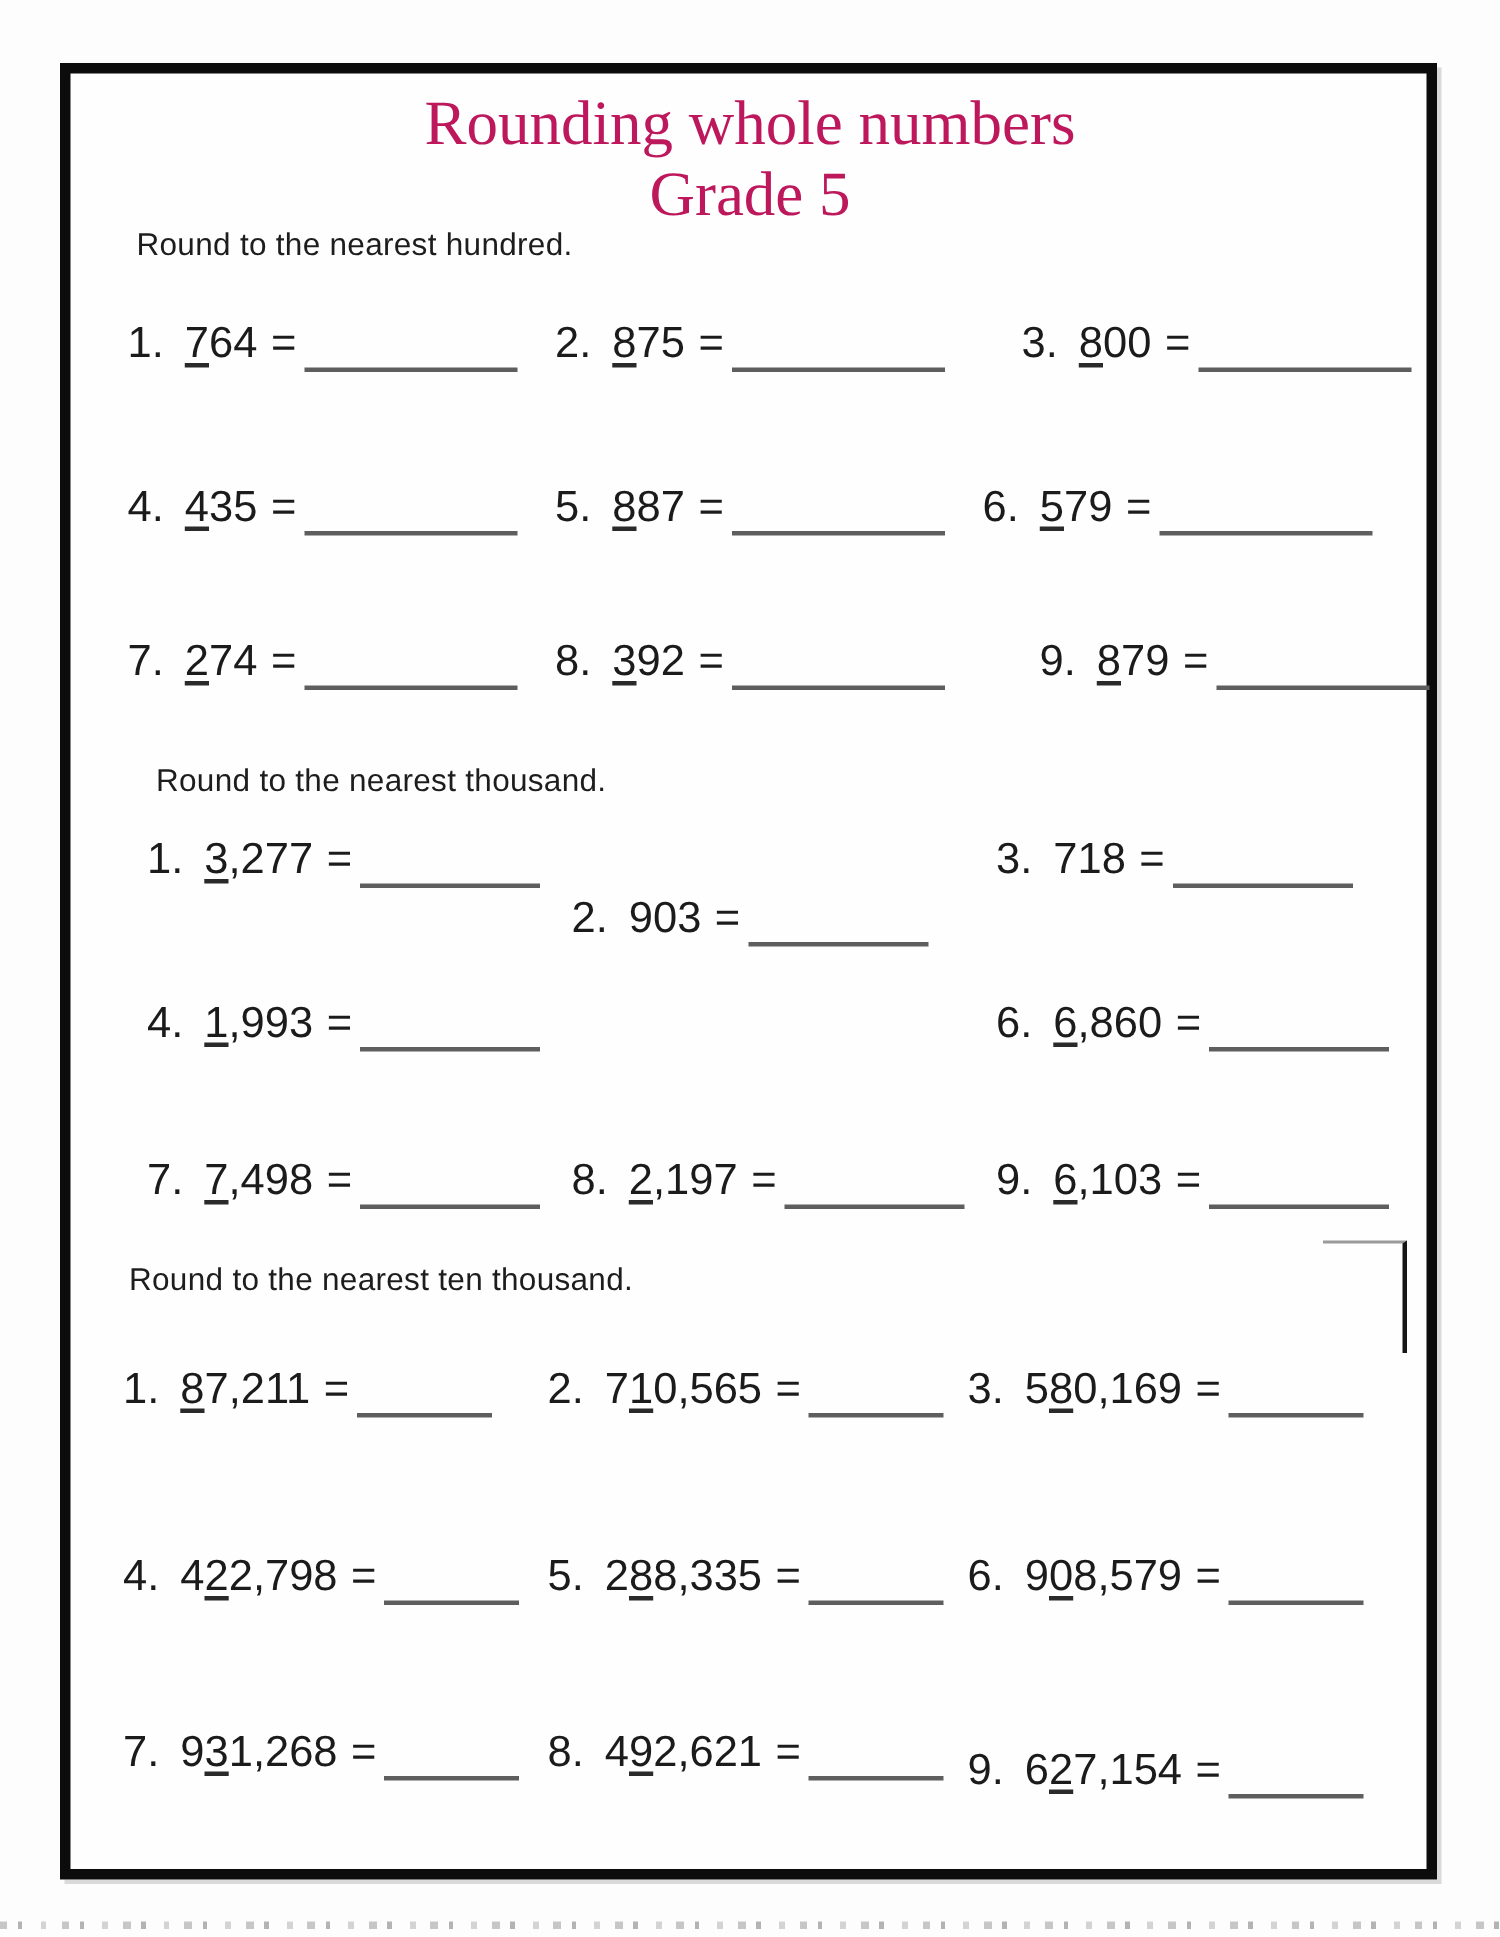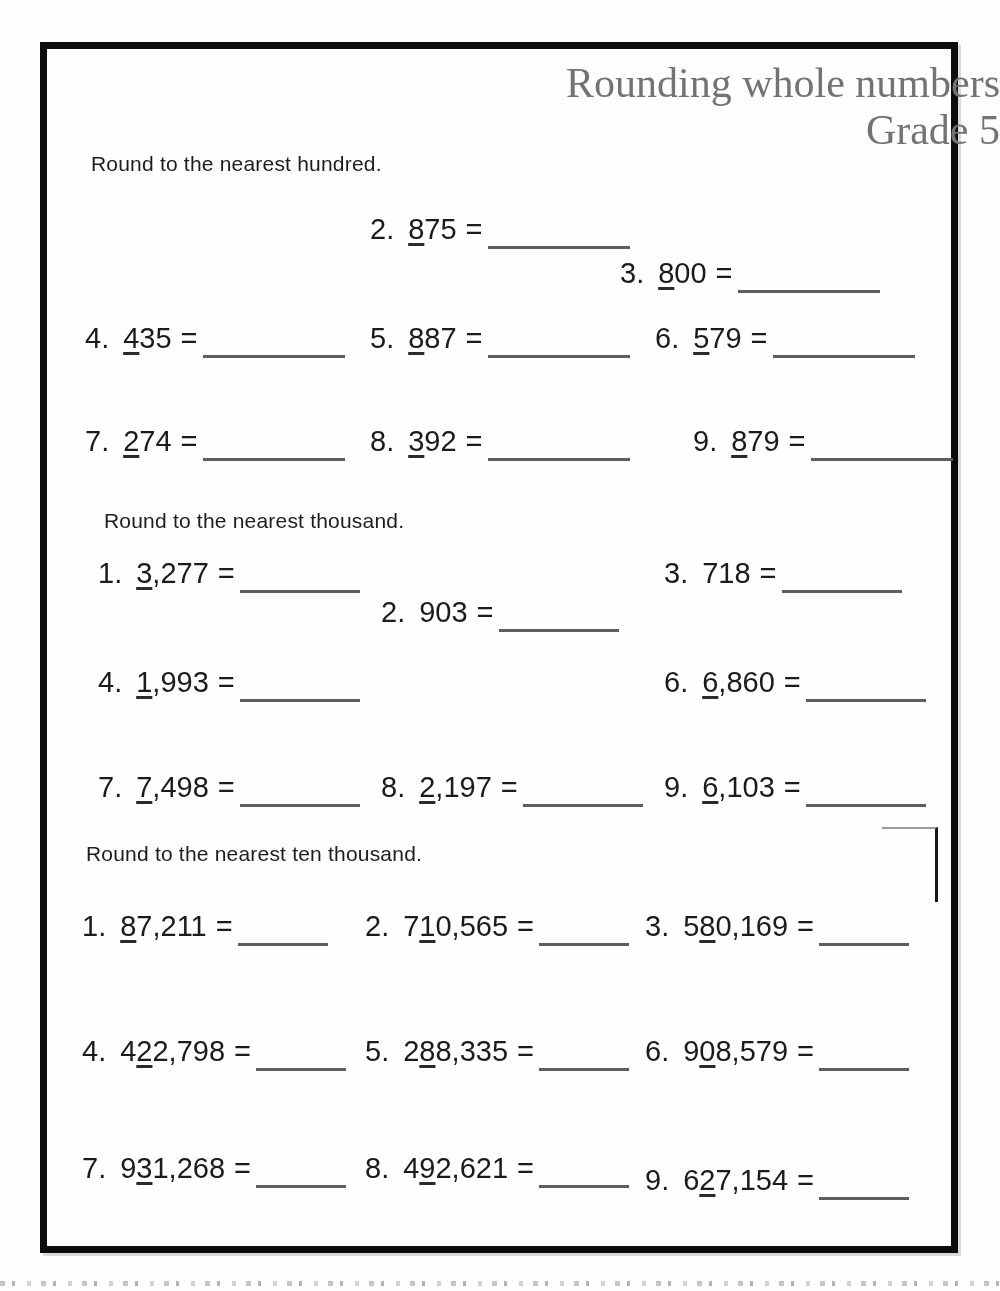--- a/index.html
+++ b/index.html
@@ -1,22 +1,22 @@
 <!DOCTYPE html>
 <html><head>
 <meta charset="utf-8">
 <style>
   html,body{margin:0;padding:0;background:#ffffff;}
   .page{position:relative;width:1000px;height:1291px;background:#fdfdfd;overflow:hidden;
         font-family:"Liberation Sans",sans-serif;color:#1b1b1b;}
   .border-box{position:absolute;left:40px;top:42px;width:918px;height:1211px;
         border:7px solid #0c0c0c;box-sizing:border-box;background:#fefefe;
         box-shadow:3px 3px 0 rgba(175,175,175,.45);}
-  .title-block{position:absolute;left:0;top:60px;width:1000px;text-align:right;
-        font-family:"Liberation Serif",serif;font-size:42px;line-height:47px;color:#737373;}
+  .title-block{position:absolute;left:0;top:60px;width:1000px;text-align:center;
+        font-family:"Liberation Serif",serif;font-size:42px;line-height:47px;color:#be185d;}
   .section-heading{position:absolute;font-size:21px;color:#1d1d1d;letter-spacing:.2px;margin-left:16px;}
   .layer{position:absolute;left:0;top:0;width:1000px;height:1291px;pointer-events:none;}
   .cell{position:absolute;font-size:29px;line-height:34px;white-space:nowrap;pointer-events:auto;}
   .plabel{display:inline-block;}
   .num{margin-left:14px;}
   .u{text-decoration:underline;text-decoration-thickness:2.5px;text-underline-offset:4px;
      text-decoration-color:#2a2a2a;}
   .eq{margin:0 5px 0 9px;}
   .blank{display:inline-block;height:0;border-top:3px solid #5e5e5e;vertical-align:-10px;}
   .corner-bracket{position:absolute;left:882px;top:827px;width:53px;height:73px;
@@ -34,22 +34,23 @@
   <div class="title-block">
     <div>Rounding whole numbers</div>
     <div>Grade 5</div>
   </div>
 
   <div class="section-heading" style="left:75px;top:152px">Round to the nearest hundred.</div>
   <div class="section-heading" style="left:88px;top:509px">Round to the nearest thousand.</div>
   <div class="section-heading" style="left:70px;top:842px">Round to the nearest ten thousand.</div>
 
   <div class="layer">
+      <div class="cell" style="left: 85px; top: 212px;"><span class="plabel">1.</span><span class="num"><span class="u">7</span><span>64</span></span><span class="eq">=</span><span class="blank" style="width: 142px;"></span></div>
       <div class="cell" style="left: 370px; top: 212px;"><span class="plabel">2.</span><span class="num"><span class="u">8</span><span>75</span></span><span class="eq">=</span><span class="blank" style="width: 142px;"></span></div>
-      <div class="cell" style="left: 620px; top: 212px; margin-top: 44px;"><span class="plabel">3.</span><span class="num"><span class="u">8</span><span>00</span></span><span class="eq">=</span><span class="blank" style="width: 142px;"></span></div>
+      <div class="cell" style="left: 681px; top: 212px;"><span class="plabel">3.</span><span class="num"><span class="u">8</span><span>00</span></span><span class="eq">=</span><span class="blank" style="width: 142px;"></span></div>
       <div class="cell" style="left: 85px; top: 321px;"><span class="plabel">4.</span><span class="num"><span class="u">4</span><span>35</span></span><span class="eq">=</span><span class="blank" style="width: 142px;"></span></div>
       <div class="cell" style="left: 370px; top: 321px;"><span class="plabel">5.</span><span class="num"><span class="u">8</span><span>87</span></span><span class="eq">=</span><span class="blank" style="width: 142px;"></span></div>
       <div class="cell" style="left: 655px; top: 321px;"><span class="plabel">6.</span><span class="num"><span class="u">5</span><span>79</span></span><span class="eq">=</span><span class="blank" style="width: 142px;"></span></div>
       <div class="cell" style="left: 85px; top: 424px;"><span class="plabel">7.</span><span class="num"><span class="u">2</span><span>74</span></span><span class="eq">=</span><span class="blank" style="width: 142px;"></span></div>
       <div class="cell" style="left: 370px; top: 424px;"><span class="plabel">8.</span><span class="num"><span class="u">3</span><span>92</span></span><span class="eq">=</span><span class="blank" style="width: 142px;"></span></div>
       <div class="cell" style="left: 693px; top: 424px;"><span class="plabel">9.</span><span class="num"><span class="u">8</span><span>79</span></span><span class="eq">=</span><span class="blank" style="width: 142px;"></span></div>
     </div>
   <div class="layer">
       <div class="cell" style="left: 98px; top: 556px;"><span class="plabel">1.</span><span class="num"><span class="u">3</span><span>,277</span></span><span class="eq">=</span><span class="blank" style="width: 120px;"></span></div>
       <div class="cell" style="left: 381px; top: 556px; margin-top: 39px;"><span class="plabel">2.</span><span class="num"><span>903</span></span><span class="eq">=</span><span class="blank" style="width: 120px;"></span></div>

